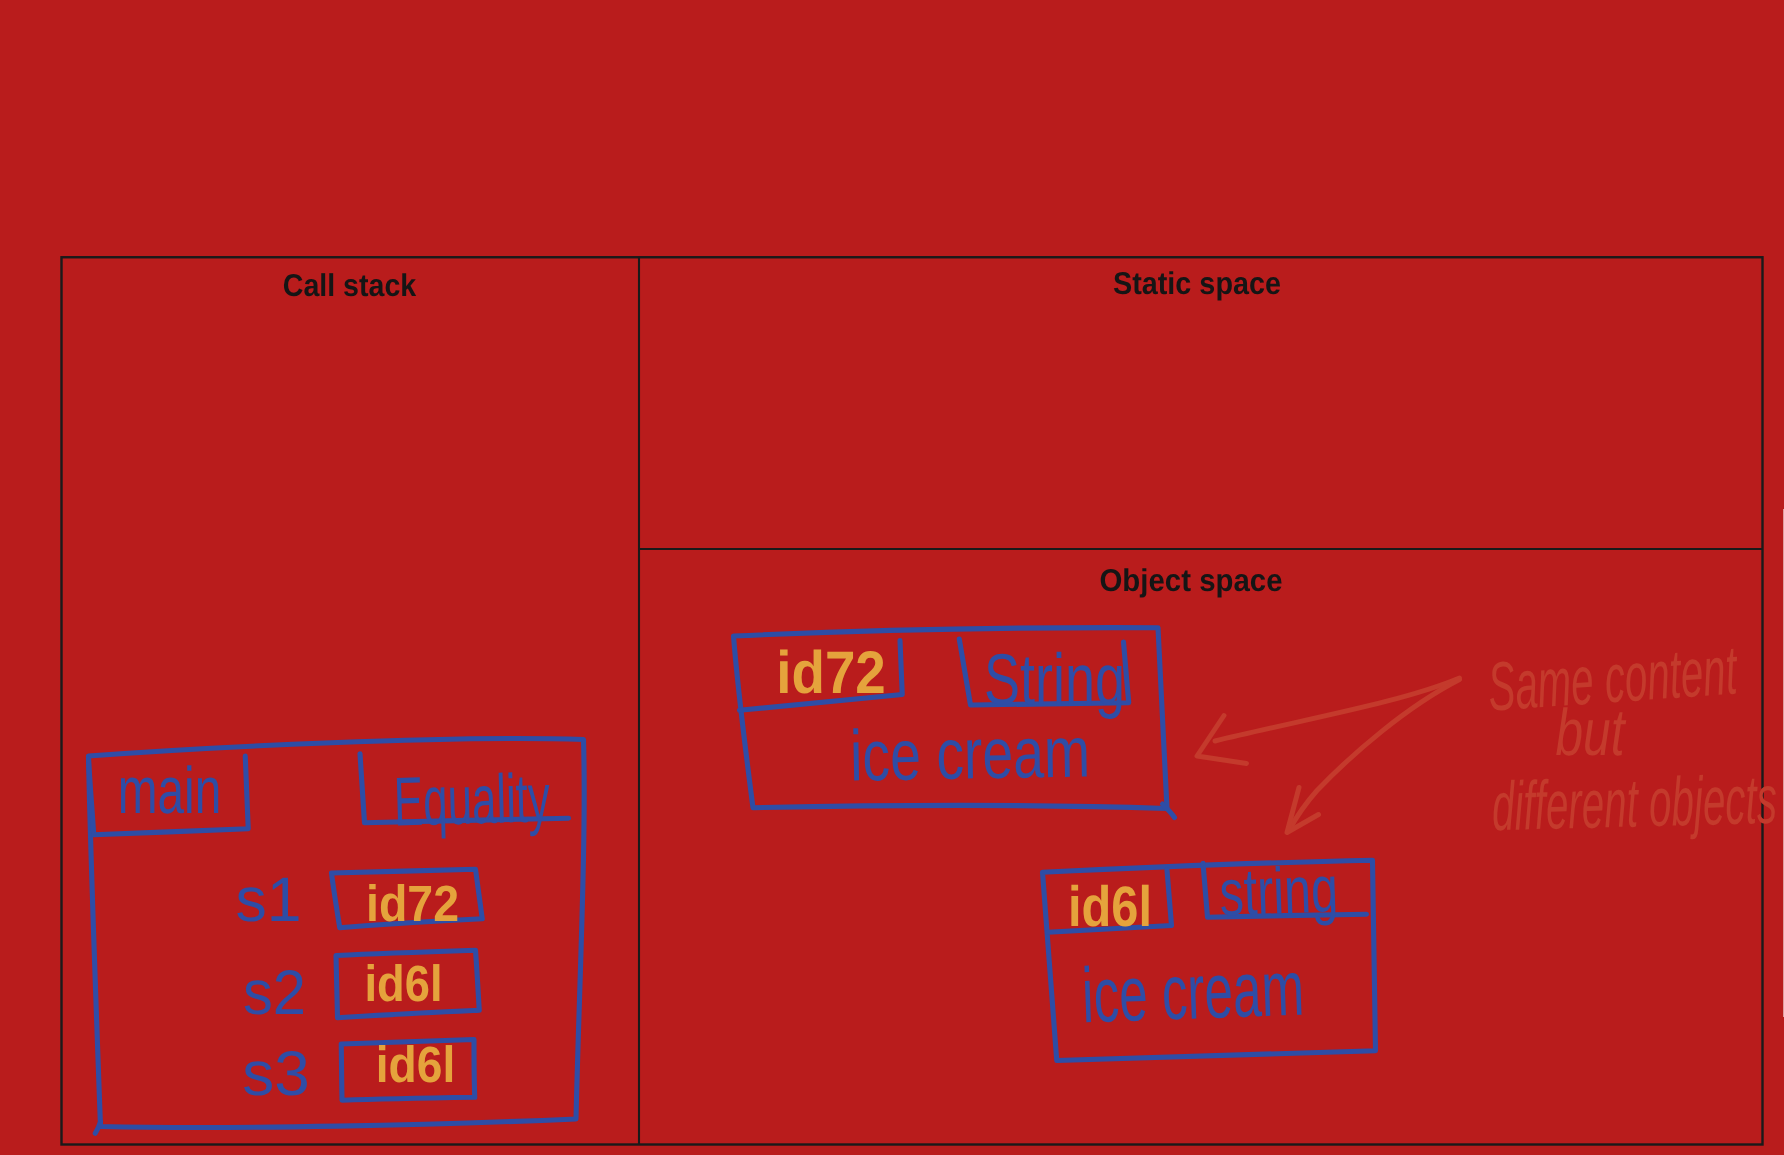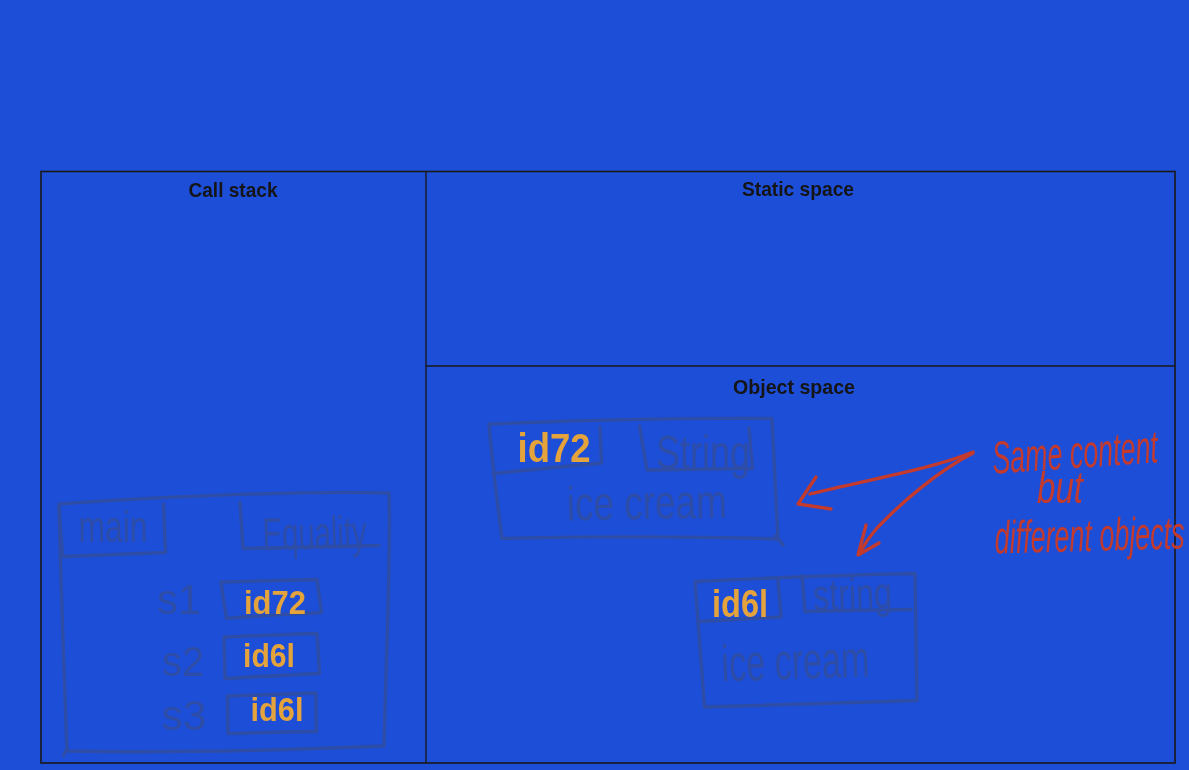--- a/index.html
+++ b/index.html
@@ -1,16 +1,16 @@
 <!DOCTYPE html>
 <html><head>
 <meta charset="utf-8">
 <style>
   html,body{margin:0;padding:0;background:#ffffff;}
-  .page{position:relative;width:1189px;height:770px;background:#1d4ed8;overflow:hidden;
+  .page{position:relative;width:1189px;height:770px;background:#b91c1c;overflow:hidden;
         font-family:"Liberation Sans", sans-serif;}
   svg{position:absolute;left:0;top:0;}
   text{font-family:"Liberation Sans", sans-serif;}
 </style>
 </head>
 <body>
 <div class="page">
 <svg width="1189" height="770" viewBox="0 0 1189 770">
 
   <rect x="41" y="171.5" width="1134" height="591.5" fill="none" stroke="#1a1a1a" stroke-width="1.6"></rect>

